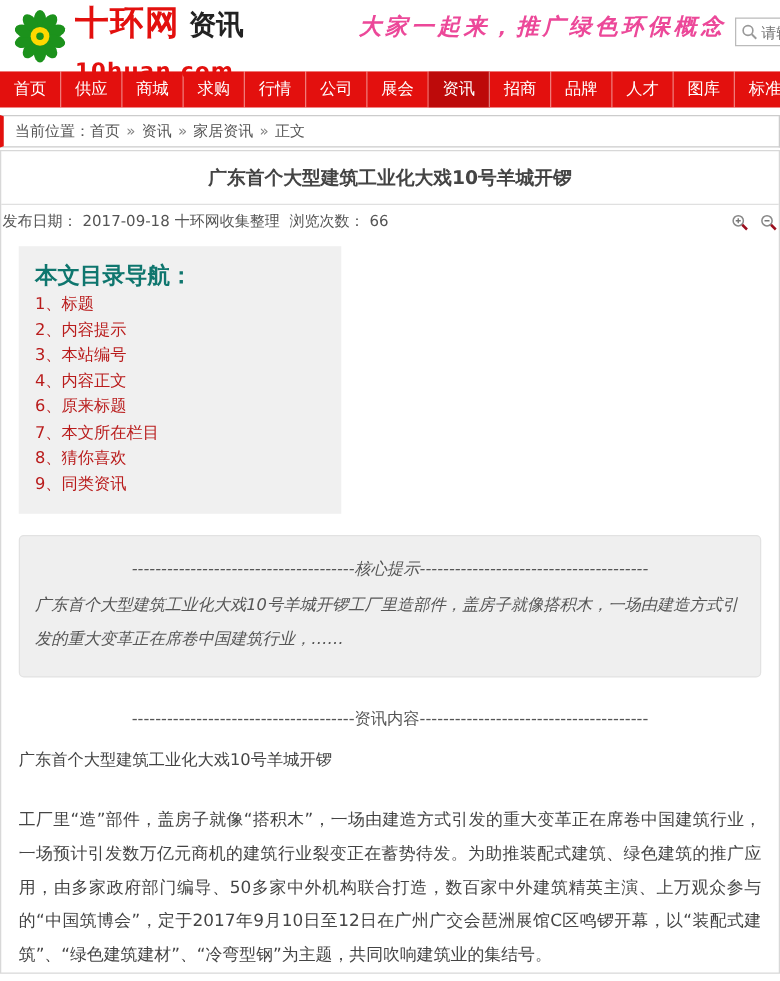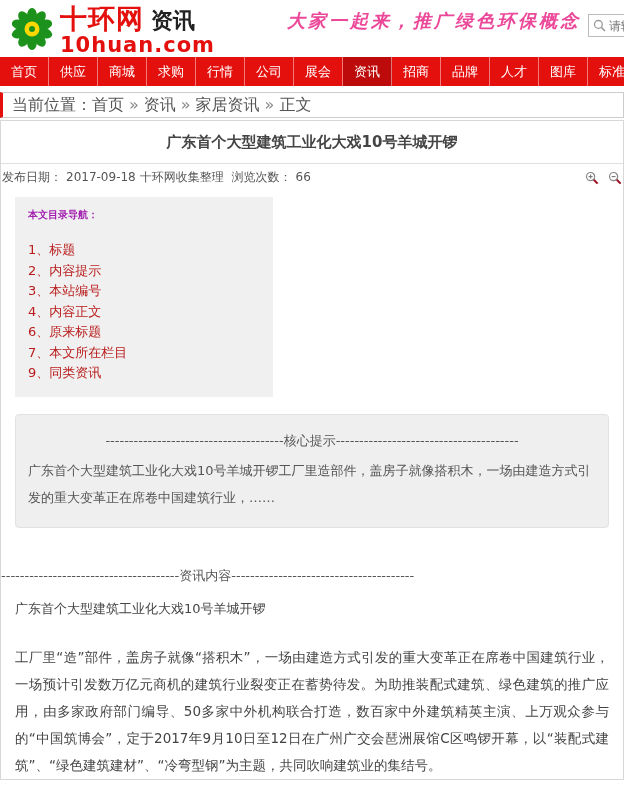--- a/index.html
+++ b/index.html
@@ -7,67 +7,67 @@
   .page { position:relative; width:624px; height:785px; background:#fff; overflow:hidden; }
 
   
   .header { position:relative; height:57px; background:#fff; }
   .logo-wrap { position:absolute; left:8px; top:5px; display:flex; align-items:flex-start; cursor:pointer; }
   .logo-flower { margin-right:4px; }
   .logo-text-col { display:flex; flex-direction:column; line-height:1; }
   .logo-row1 { display:flex; align-items:flex-end; }
   .logo-sitename { font-size:27px; font-weight:bold; color:#e3100e; letter-spacing:1px; }
   .logo-section { font-size:22px; font-weight:bold; color:#222; margin-left:7px; }
-  .logo-domain { font-size:21px; font-weight:bold; color:#e3100e; margin-top:3px; letter-spacing:1px; }
+  .logo-domain { font-size:17px; font-weight:bold; color:#e3100e; margin-top:17px; letter-spacing:1px; }
   .slogan1 { position:absolute; left:287px; top:9px; font-size:18px; font-weight:bold; font-style:italic;
              color:#ec4899; letter-spacing:3px; white-space:nowrap; }
   .slogan2 { position:absolute; left:160px; top:36px; font-size:15px; font-weight:bold; font-style:italic;
              color:#35b135; letter-spacing:3px; white-space:nowrap; }
   .search-box { position:absolute; left:588px; top:14px; width:120px; height:23px; border:1px solid #bbb;
                 display:flex; align-items:center; padding:0 4px; background:#fff; }
   .search-box input { border:none; outline:none; width:80px; font-size:12px; color:#999;
                       font-family:"DejaVu Sans",sans-serif; }
   .search-icon { display:inline-flex; margin-right:3px; }
 
   
   .nav { height:29px; background:#e3100e; display:flex; overflow:hidden; white-space:nowrap; }
   .nav a { display:block; color:#fff; font-size:13px; line-height:29px; padding:0 11px;
            border-right:1px solid rgba(255,255,255,0.45); text-decoration:none; cursor:pointer; }
   .nav a.active { background:#bd0a0a; }
 
   
   .crumb { margin-top:6px; height:26px; line-height:24px; border:1px solid #ccc;
-           border-left:3px solid #e3100e; font-size:16px; color:#555; padding-left:9px; }
+           border-left:3px solid #e3100e; font-size:12px; color:#555; padding-left:9px; }
   .crumb a { color:#555; text-decoration:none; cursor:pointer; }
   .crumb .sep { color:#888; margin:0 5px; }
 
   
   .content-box { margin-top:2px; border:1px solid #d8d8d8; min-height:648px; background:#fff; }
   .article-title { text-align:center; font-size:15px; font-weight:bold; color:#444; padding:12px 0 11px; }
   .title-rule { border-top:1px solid #e0e0e0; }
   .meta-row { display:flex; justify-content:space-between; align-items:center; padding:5px 1px 3px; 
               font-size:12px; color:#555; }
   .meta-left span { margin-right:4px; }
   .meta-icons { display:flex; gap:9px; align-items:center; }
   .zoom-btn { cursor:pointer; display:inline-flex; }
 
   
   .toc-box { margin:8px 0 0 14px; width:258px; background:#f0f0f0; padding:11px 10px 13px 13px; }
-  .toc-head { font-size:10px; font-weight:bold; color:#a21caf; margin-bottom:18px; }
+  .toc-head { font-size:18px; font-weight:bold; color:#0f766e; margin-bottom:2px; }
   .toc-box a { display:block; font-size:13px; color:#b91c1c; line-height:20.5px; text-decoration:none; cursor:pointer; }
 
   
   .core-box { margin:17px 14px 0; background:#efefef; border:1px solid #e2e2e2; border-radius:4px;
-              padding:17px 12px 16px; font-size:13px; color:#555; }
+              padding:17px 12px 16px; font-size:13px; color:#555;font-style:italic; }
   .core-divider { text-align:center; white-space:nowrap; overflow:hidden; }
   .core-text { margin-top:7px; line-height:27px; }
   .core-code { margin-top:17px; }
 
   
-  .content-divider { margin-top:39px; font-size:13px; color:#555;
+  .content-divider { margin-top:24px; text-align:center; font-size:13px; color:#555;
                      white-space:nowrap; overflow:hidden; }
   .content-subtitle { padding:0 14px; margin-top:15px; font-size:13px; color:#444; }
   .content-paragraph { padding:0 14px; margin-top:26px; font-size:13.5px; color:#444;
                        line-height:27px; text-align:justify; }
 </style>
 </head>
 <body>
 
 <div class="page">
 
@@ -180,20 +180,21 @@
     </div>
 
     <div class="toc-box">
       <div class="toc-head">本文目录导航：</div>
       <a>1、标题</a>
       <a>2、内容提示</a>
       <a>3、本站编号</a>
       <a>4、内容正文</a>
       <a>6、原来标题</a>
       <a>7、本文所在栏目</a>
+      <a>8、猜你喜欢</a>
       <a>9、同类资讯</a>
     </div>
 
     <div class="core-box">
       <div class="core-divider">--------------------------------------核心提示---------------------------------------</div>
       <div class="core-text">广东首个大型建筑工业化大戏10号羊城开锣工厂里造部件，盖房子就像搭积木，一场由建造方式引发的重大变革正在席卷中国建筑行业，……</div>
     </div>
 
     <div class="content-divider">--------------------------------------资讯内容---------------------------------------</div>
     <div class="content-subtitle">广东首个大型建筑工业化大戏10号羊城开锣</div>

